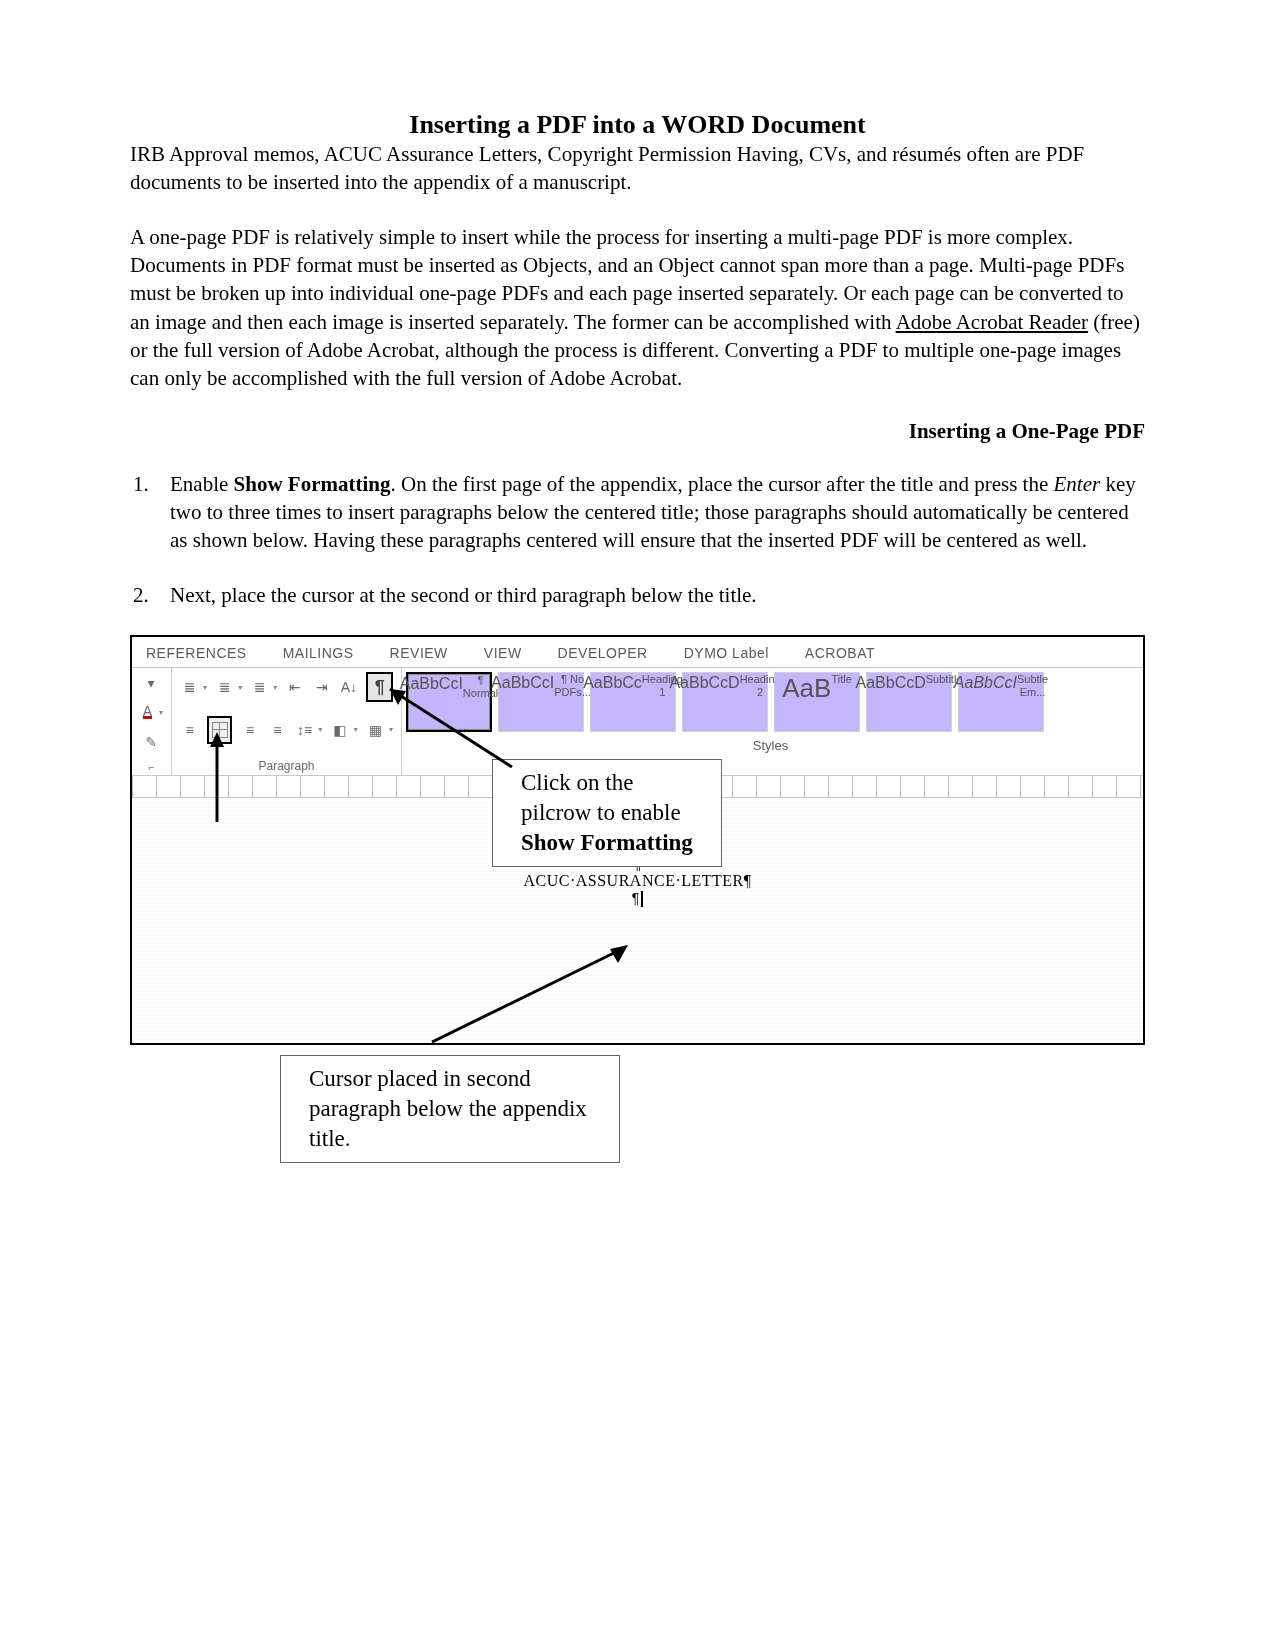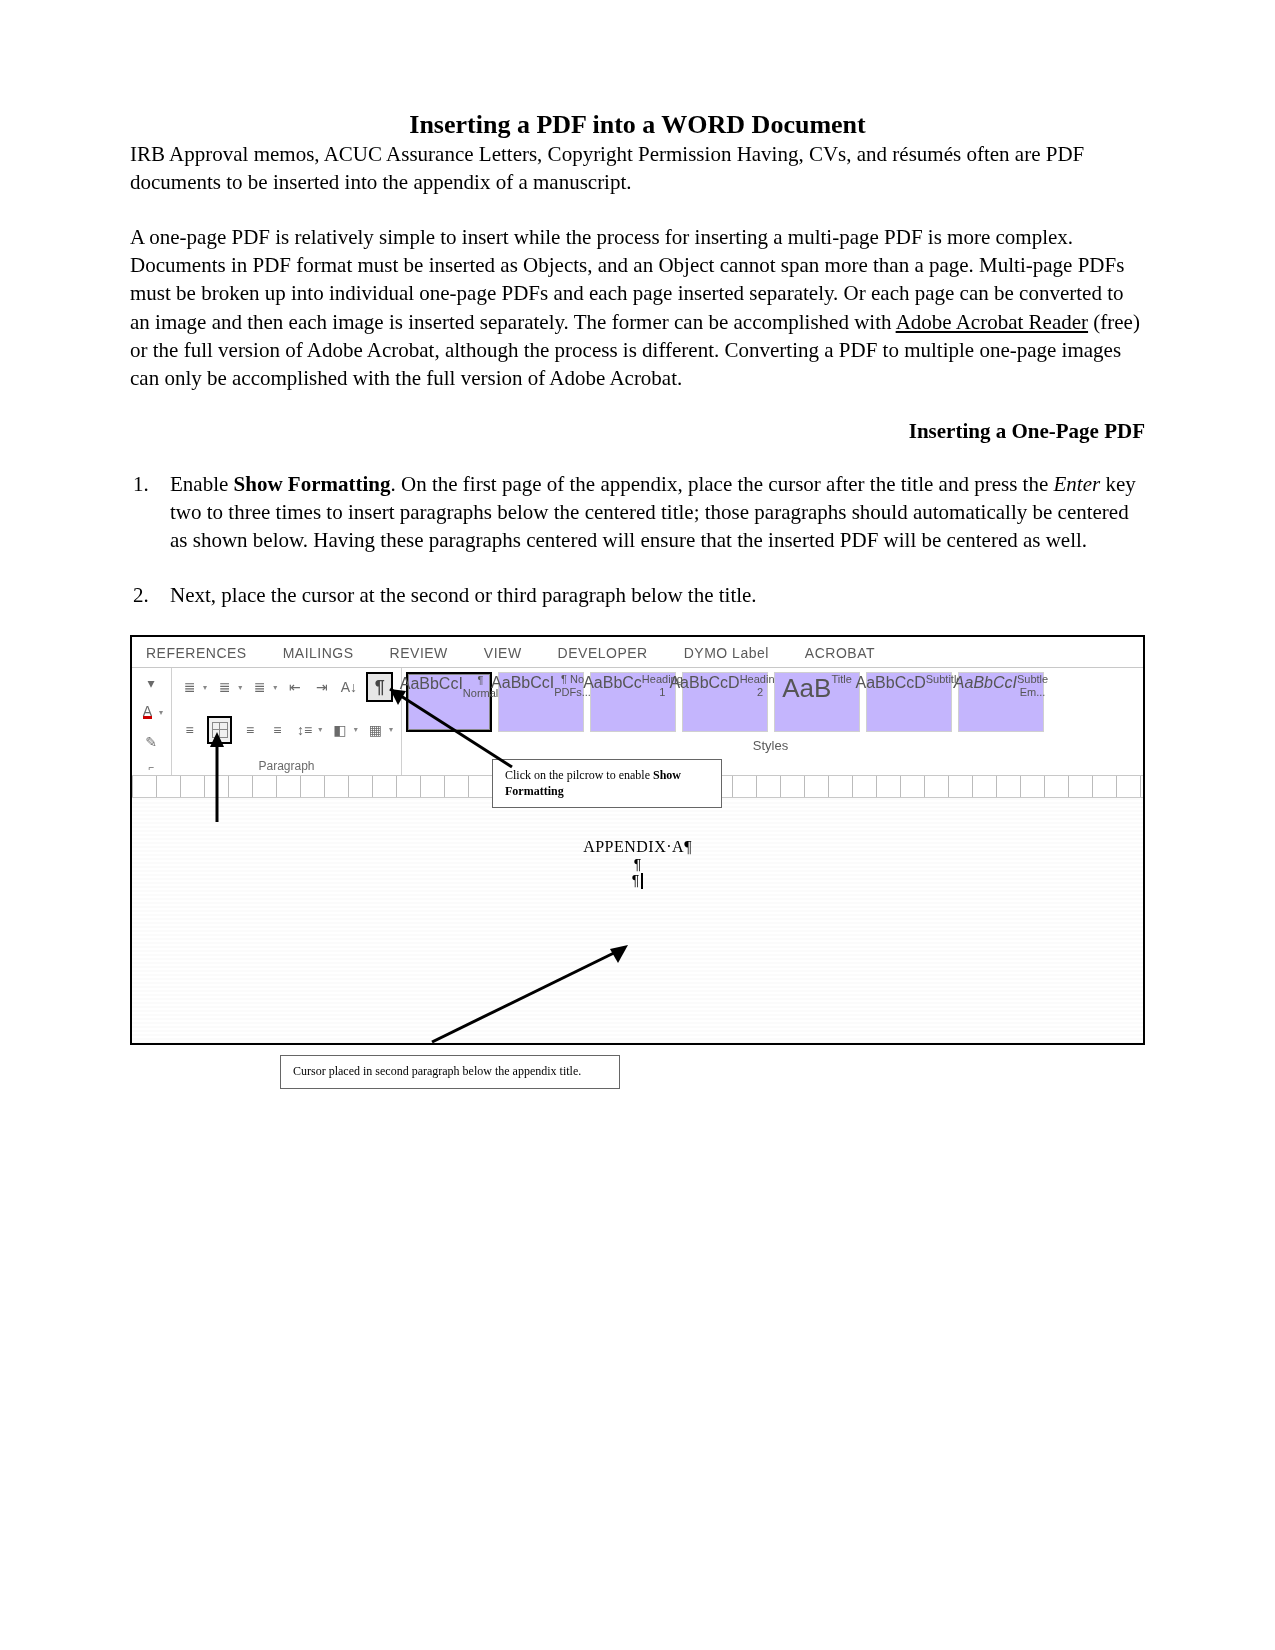--- a/index.html
+++ b/index.html
@@ -144,22 +144,22 @@
     display: inline-block; width: 2px; height: 16px; background: #000;
     vertical-align: middle; margin-left: 2px;
   }
 
   
   .callout {
     position: absolute;
     border: 1px solid #666;
     background: #fff;
     font-family: "Times New Roman", Times, serif;
-    font-size: 12px;
-    padding: 8px 12px;
+    font-size: 23px;
+    padding: 8px 28px;
     line-height: 1.3;
     color: #000;
   }
   svg.arrow { position: absolute; pointer-events: none; }
   svg.arrow line, svg.arrow path { stroke: #000; stroke-width: 3; fill: none; }
   svg.arrow .head { fill: #000; stroke: none; }
 </style>
 </head>
 <body>
 
@@ -273,20 +273,21 @@
           </div>
         <div class="label">Styles</div>
       </div>
     </div>
 
     <div class="ruler"></div>
 
     <div class="docarea">
       <div class="appline">APPENDIX·A¶</div>
       <div class="pmark">¶</div>
+      <div class="appline">ACUC·ASSURANCE·LETTER¶</div>
       <div class="pmark">
         <span>¶</span><span class="cursor"></span>
       </div>
     </div>
 
     <div class="callout" style="left:360px; top:122px; width:230px;">
       <span>Click on the pilcrow to enable </span><span class="bold">Show Formatting</span>
     </div>
     <svg class="arrow" style="left:240px; top:40px;" width="160" height="100">
       <line x1="140" y1="90" x2="18" y2="12"></line>

